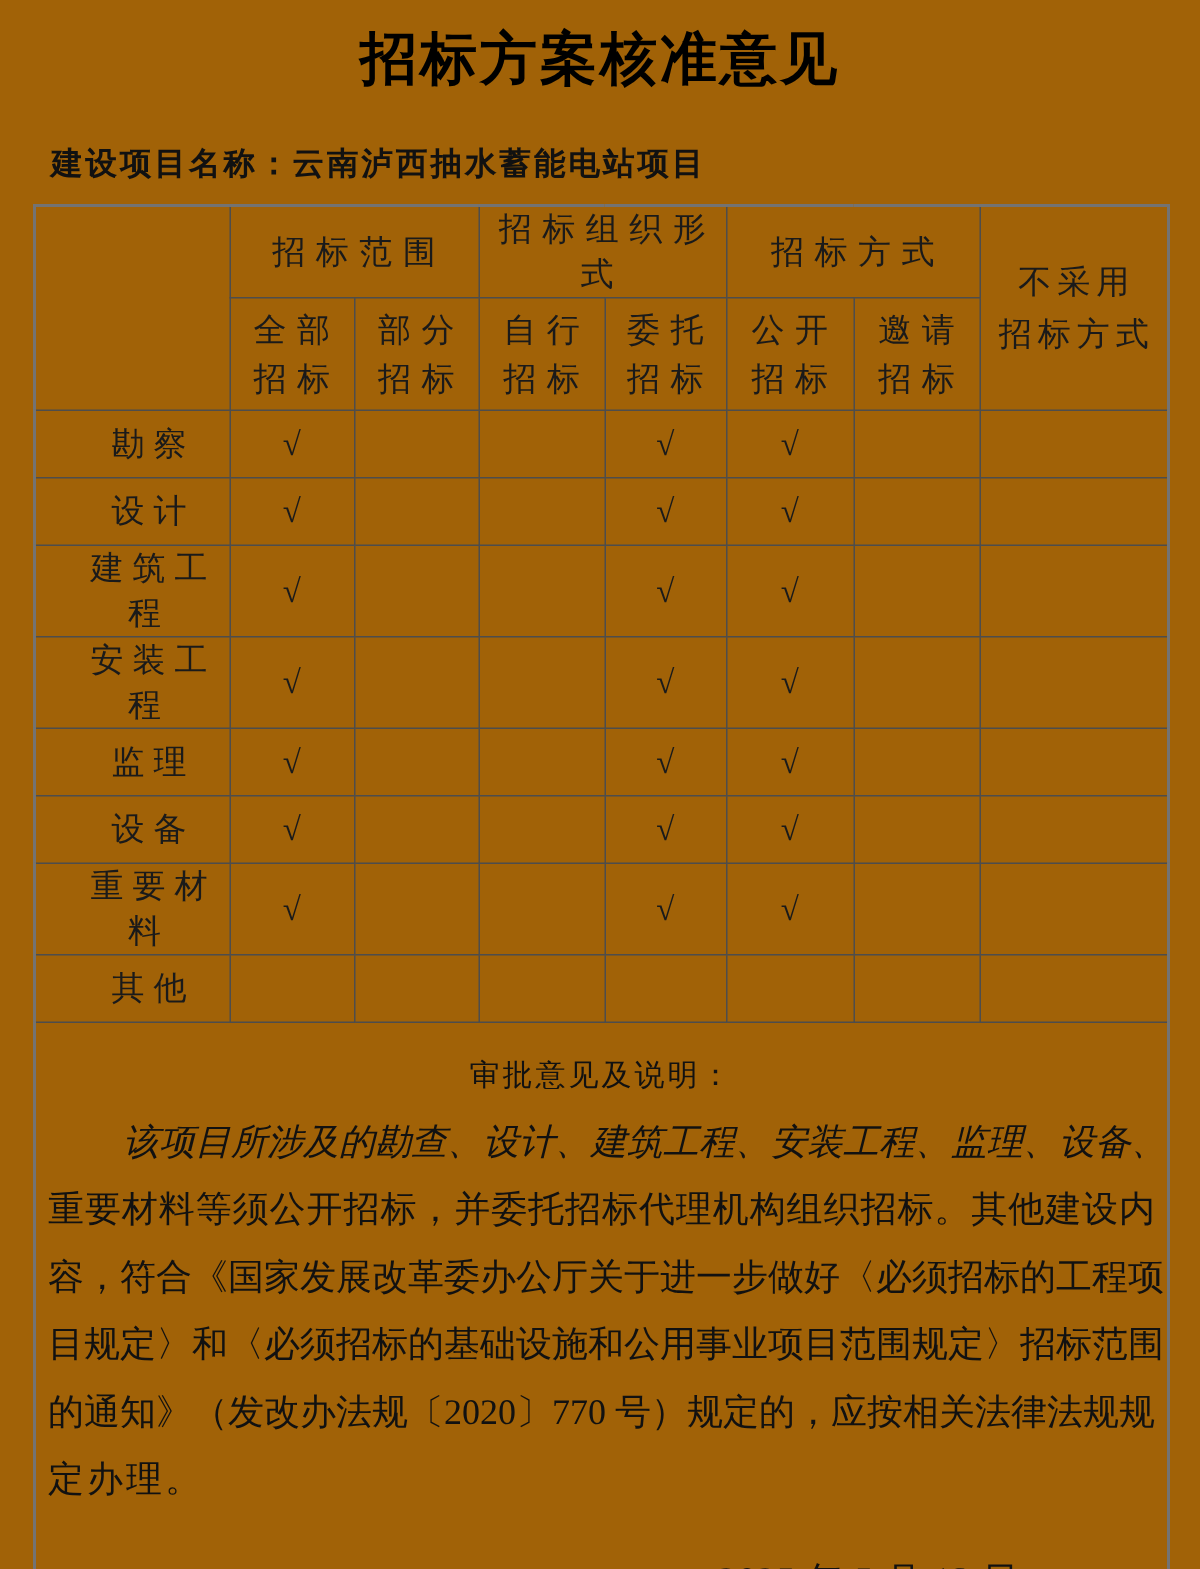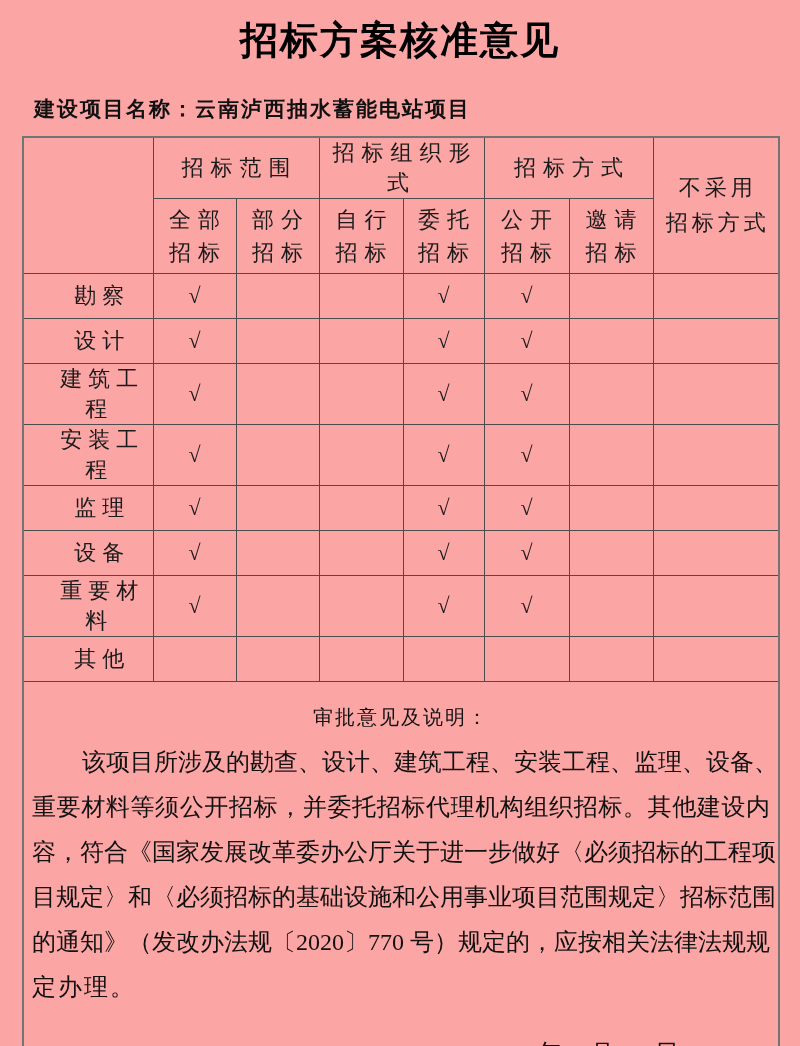--- a/index.html
+++ b/index.html
@@ -2,21 +2,21 @@
 <html lang="zh"><head>
 <meta charset="utf-8">
 <style>
   * { margin: 0; padding: 0; box-sizing: border-box; }
   html, body { background: #fff; }
   .page {
     position: relative;
     width: 800px;
     height: 1046px;
     margin: 0 auto;
-    background: #fca5a5;
+    background: #a16207;
     color: #000;
     font-family: "Liberation Serif", "DejaVu Serif", serif;
     overflow: hidden;
   }
   .doc-title {
     margin-top: 19px;
     text-align: center;
     font-family: "Liberation Sans", "DejaVu Sans", sans-serif;
     font-weight: bold;
     font-size: 38px;
@@ -69,21 +69,21 @@
   }
   .opinion-line {
     font-size: 24px;
     line-height: 45px;
     width: 100%;
     white-space: nowrap;
     text-align: justify;
     text-align-last: justify;
     color: #111;
   }
-  .opinion-line.indent { padding-left: 50px; }
+  .opinion-line.indent { padding-left: 50px; font-style: italic; }
   .opinion-line.last {
     text-align: center;
     text-align-last: left;
     letter-spacing: 2px;
   }
   .approval-date {
     margin-top: 27px;
     margin-left: 447px;
     font-size: 24px;
     letter-spacing: 1px;

